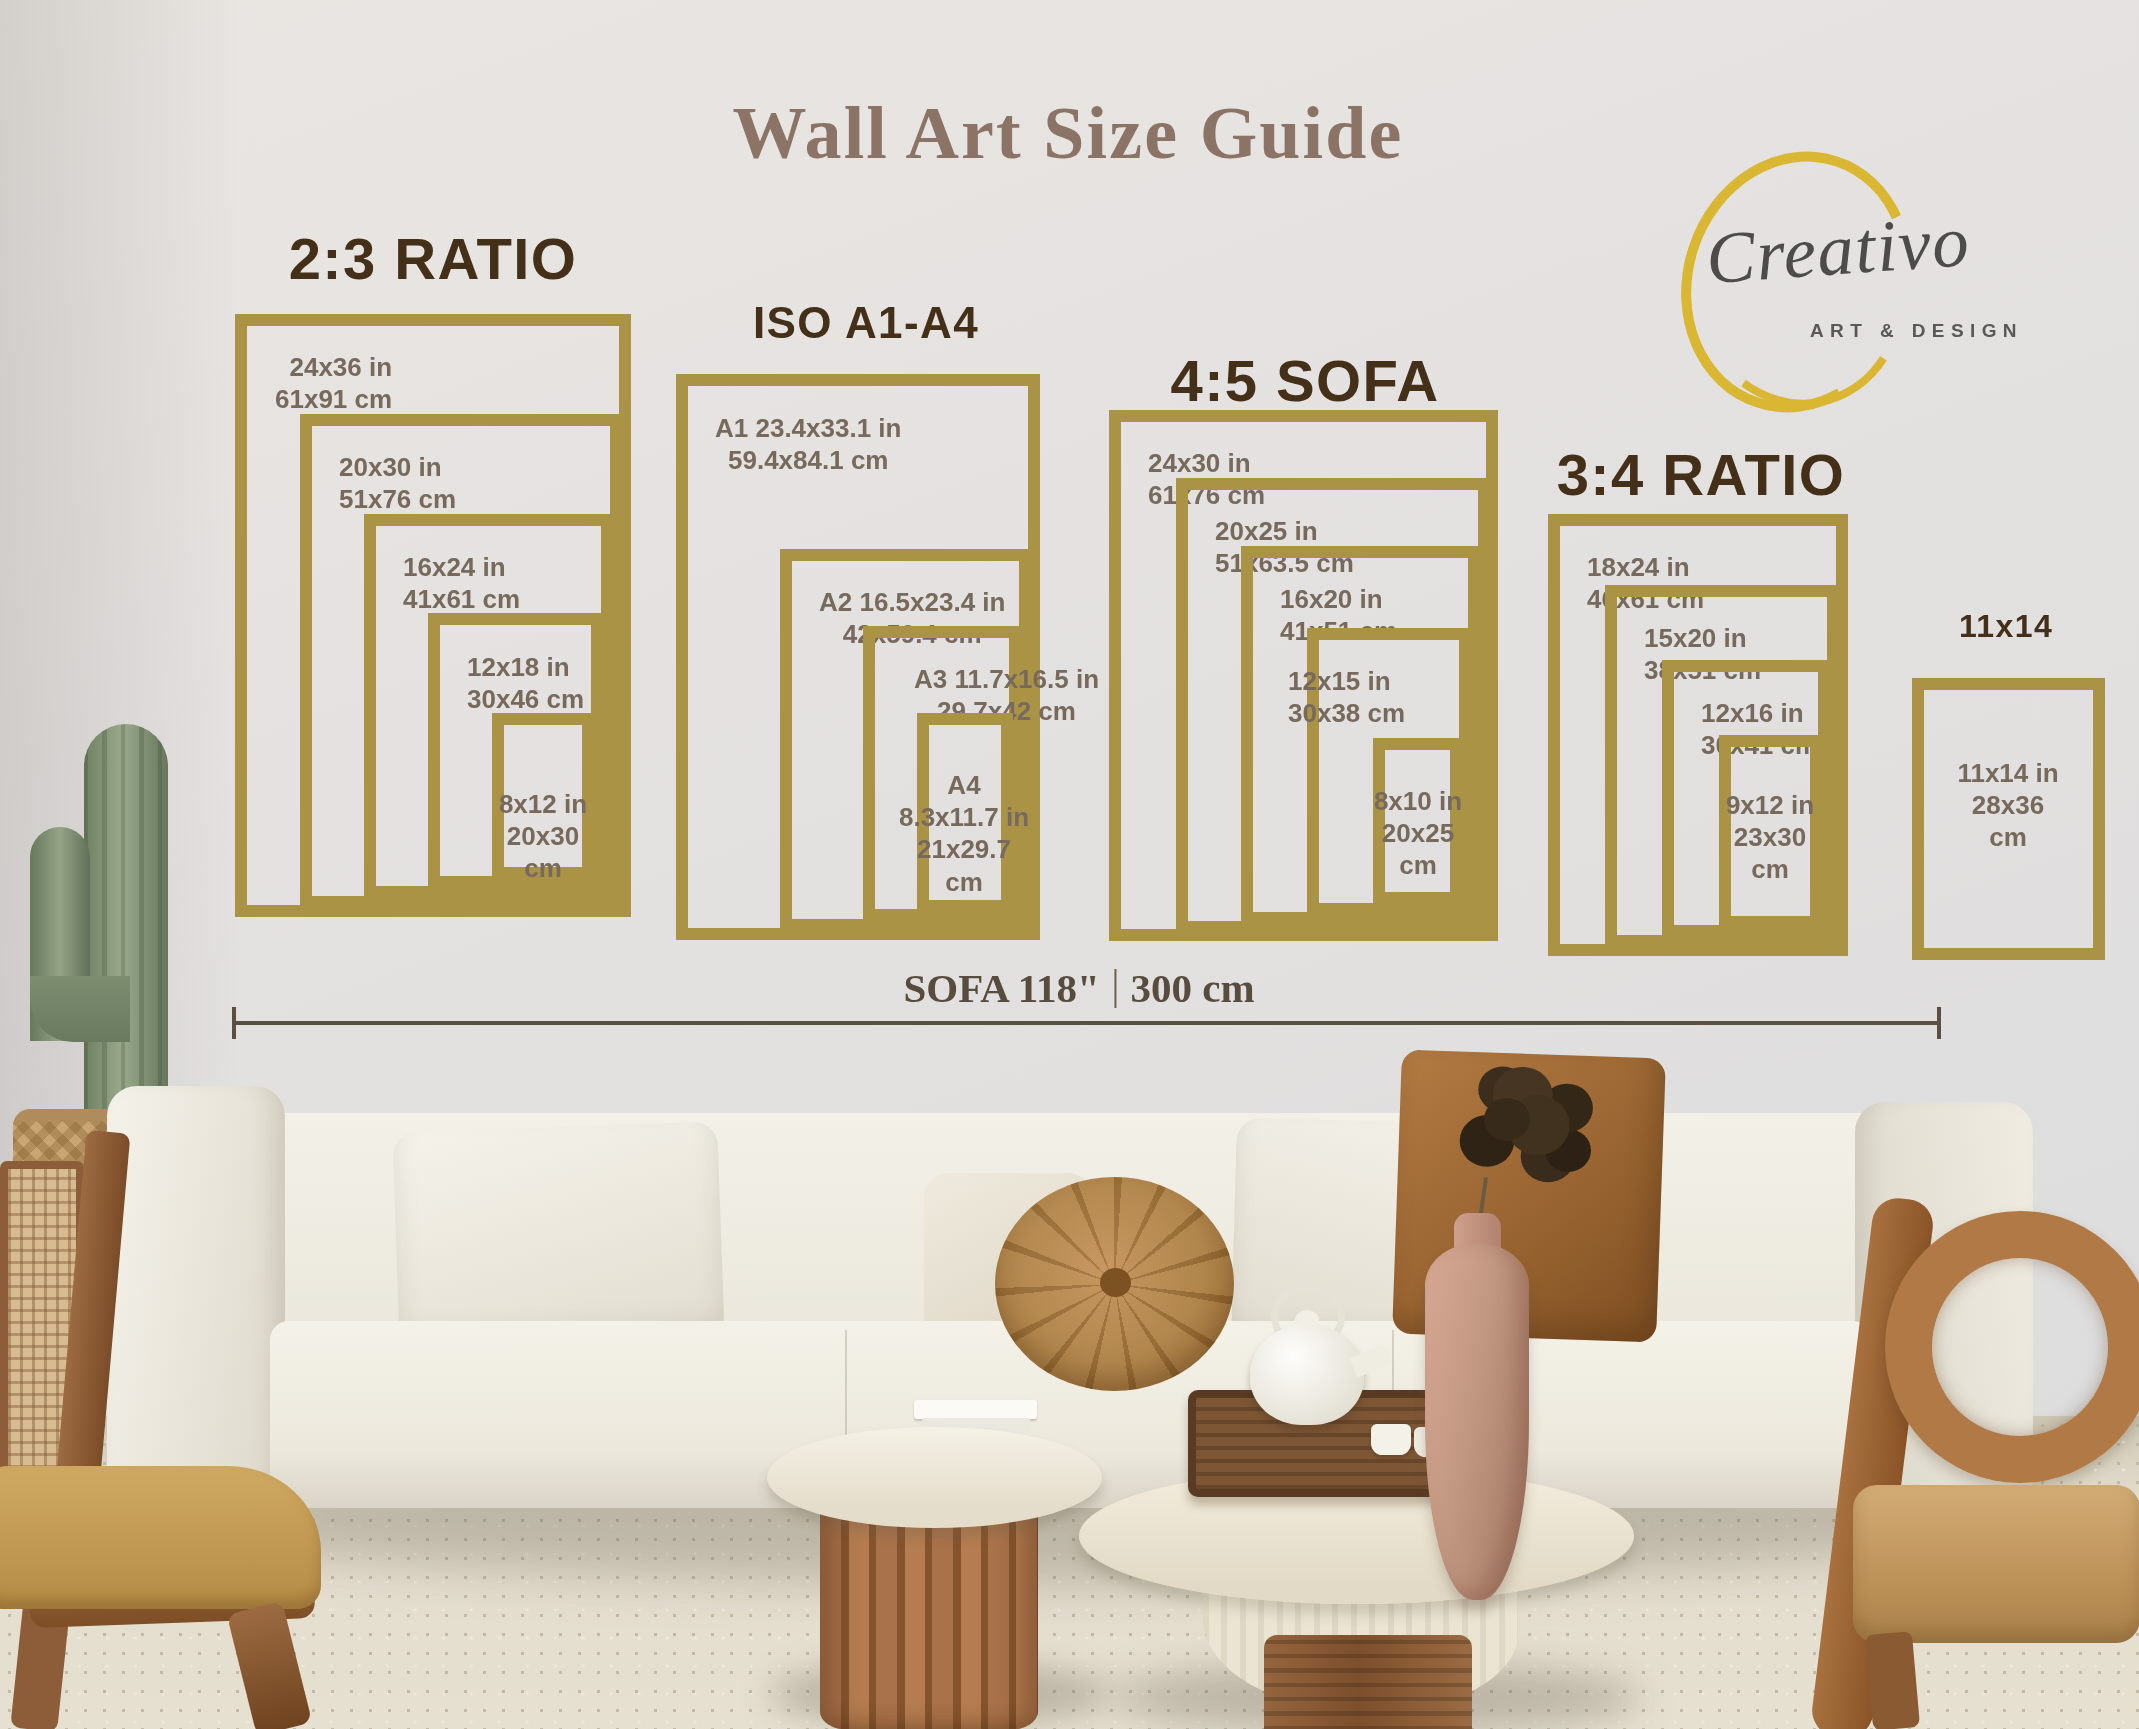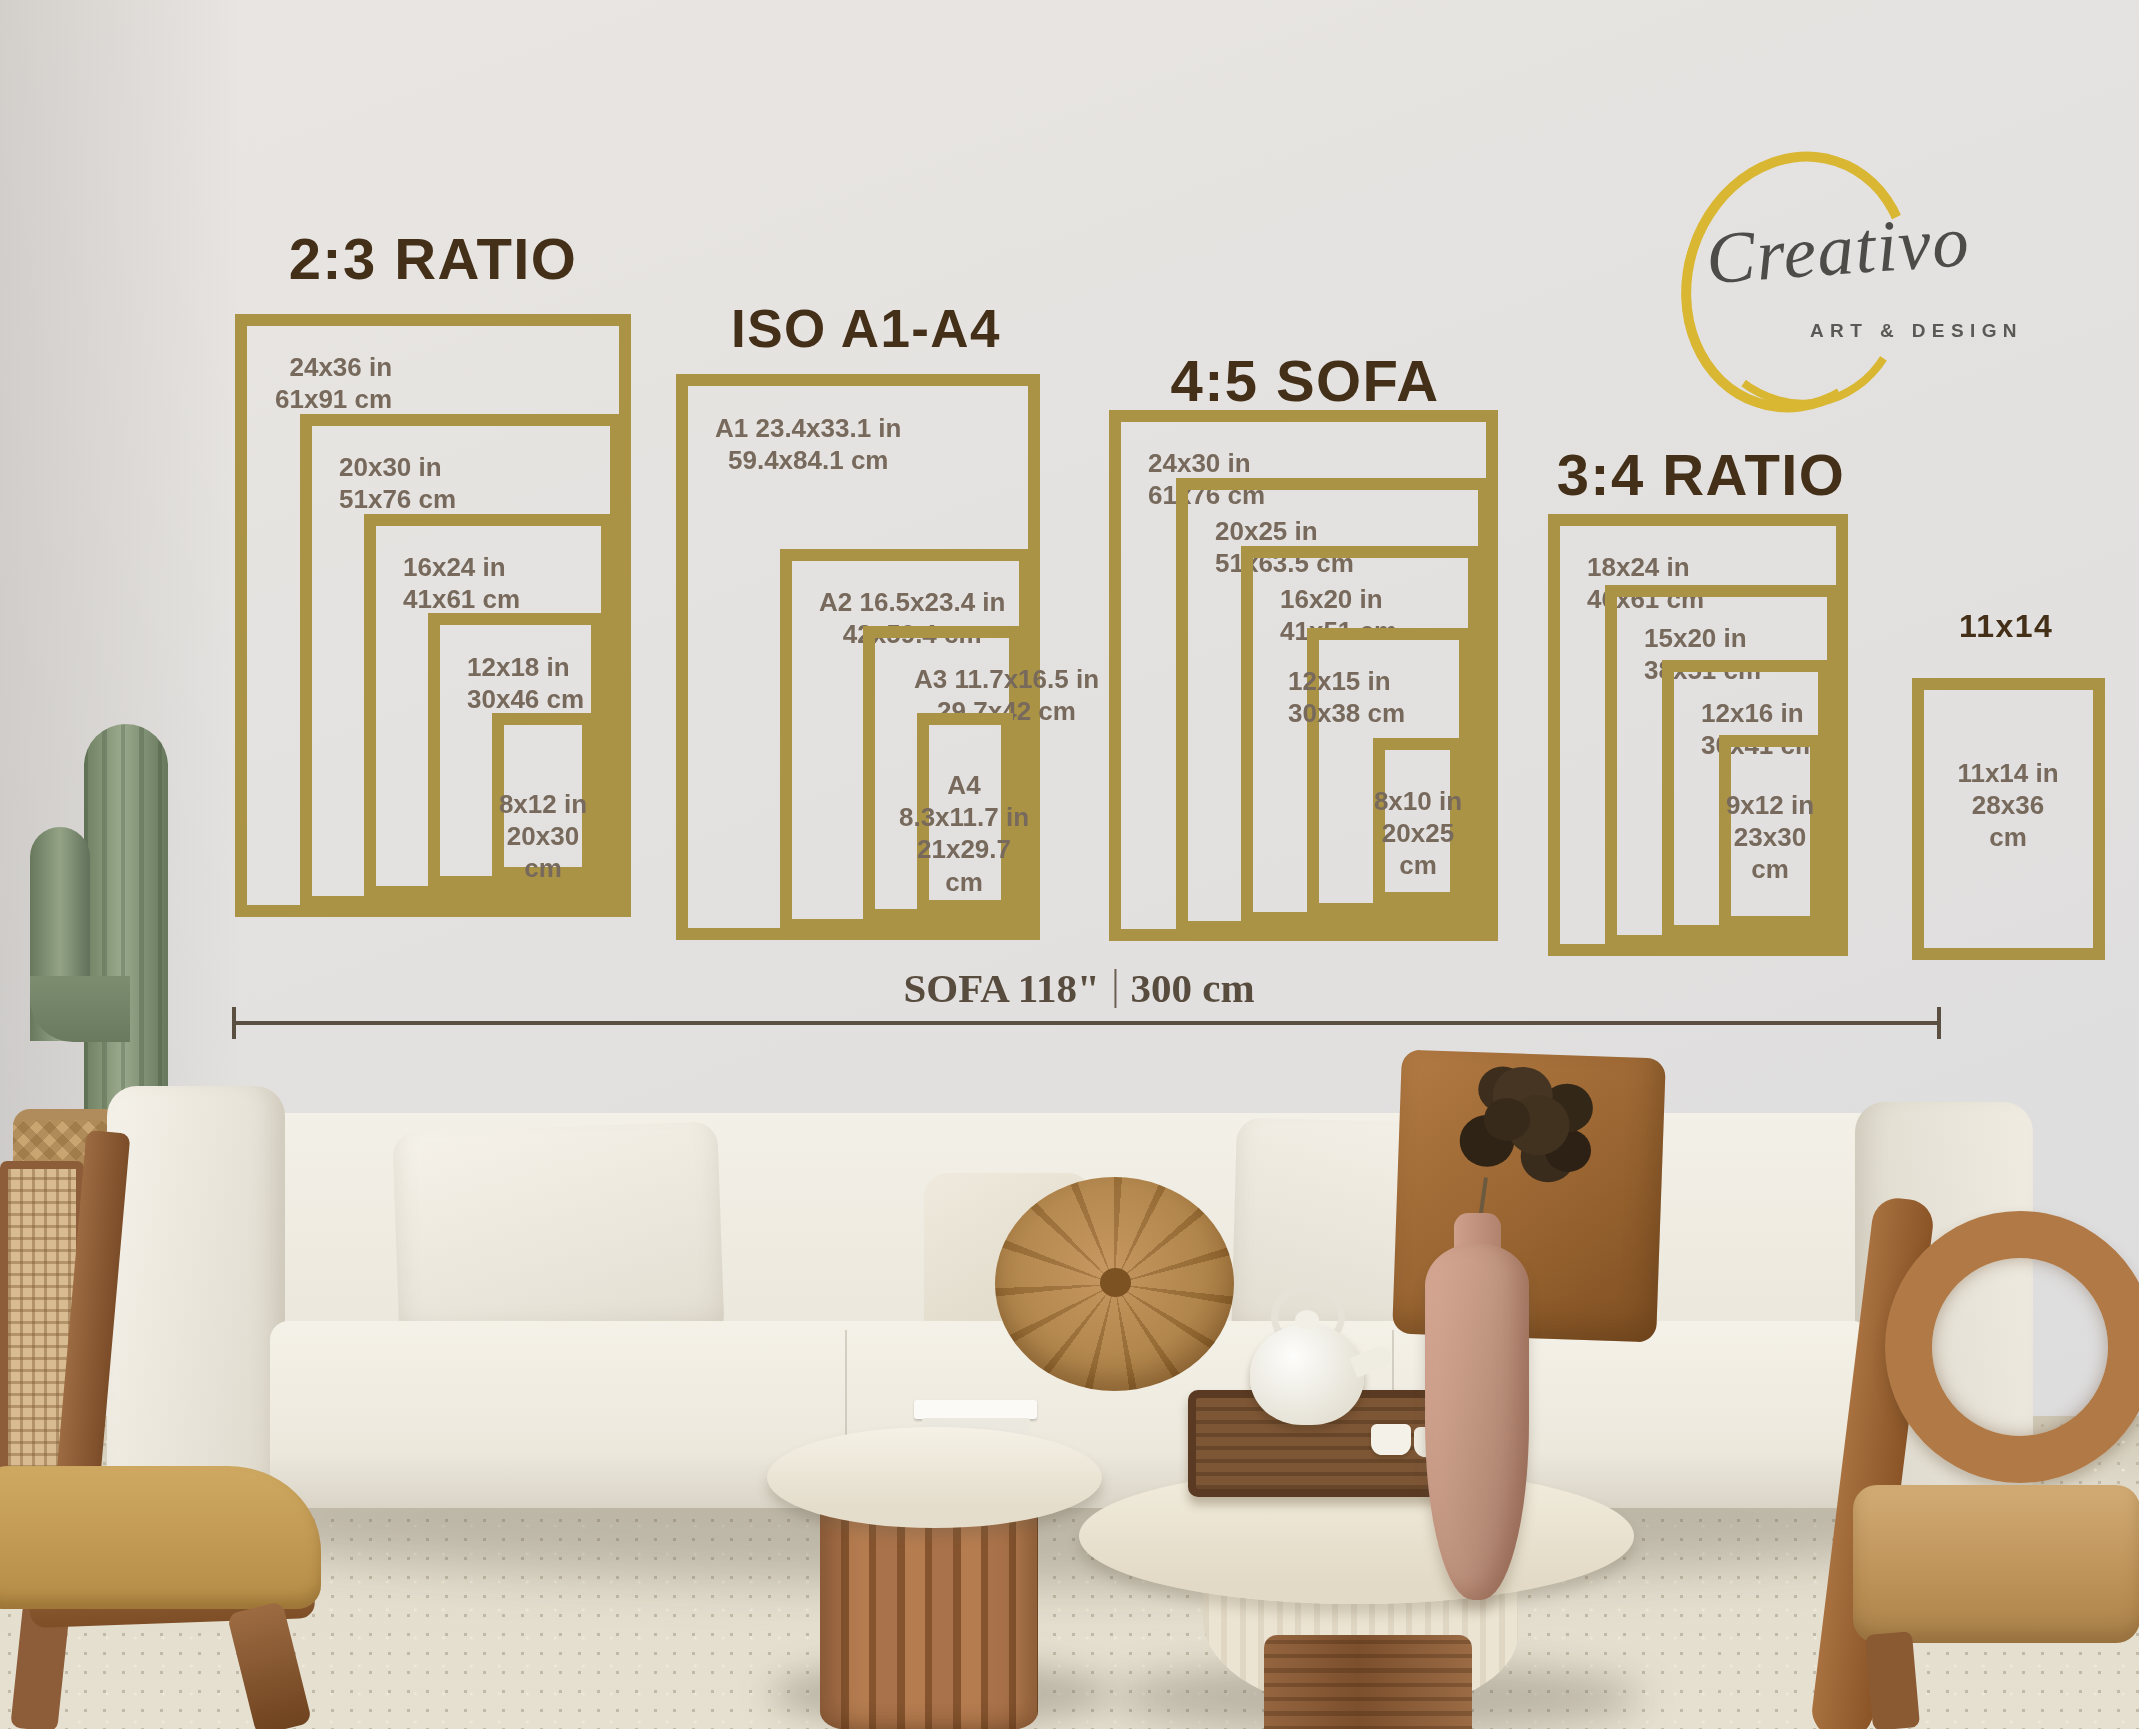--- a/index.html
+++ b/index.html
@@ -175,20 +175,21 @@
 <div id="stage">
 
   <div class="abs wall-shade"></div>
   <div class="abs rug"></div>
 
   <div class="abs cactus-trunk"></div>
   <div class="abs cactus-arm"></div>
   <div class="abs cactus-elbow"></div>
   <div class="abs basket"></div>
 
+  <div class="page-title">Wall Art Size Guide</div>
 
   <div class="logo-ring"></div>
   <div class="logo-ring2"></div>
   <div class="logo-brand">Creativo</div>
   <div class="logo-tagline">ART &amp; DESIGN</div>
 
   <div id="groups-root">
       <div class="group-heading" style="left: 433px; top: 225px; font-size: 58px;">2:3 RATIO</div>
       <div class="size-frame" style="left: 235px; top: 314px; width: 396px; height: 603px;"></div>
       <div class="frame-label" style="left: 275px; top: 351px; text-align: right;">
@@ -209,21 +210,21 @@
       <div class="frame-label" style="left: 467px; top: 651px;">
         <div>12x18 in</div>
         <div>30x46 cm</div>
       </div>
       <div class="size-frame" style="left: 492px; top: 713px; width: 102px; height: 166px;"></div>
       <div class="frame-label center" style="left: 543px; top: 760px; margin-top: 28px;">
         <div>8x12 in</div>
         <div>20x30</div>
         <div>cm</div>
       </div>
-      <div class="group-heading" style="left: 866px; top: 298px; font-size: 53px;">ISO A1-A4</div>
+      <div class="group-heading" style="left: 866px; top: 298px; font-size: 44px;">ISO A1-A4</div>
       <div class="size-frame" style="left: 676px; top: 374px; width: 364px; height: 566px;"></div>
       <div class="frame-label isoalign" style="left: 715px; top: 412px;">
         <div>A1 23.4x33.1 in</div>
         <div>59.4x84.1 cm</div>
       </div>
       <div class="size-frame" style="left: 780px; top: 549px; width: 251px; height: 382px;"></div>
       <div class="frame-label isoalign" style="left: 819px; top: 586px;">
         <div>A2 16.5x23.4 in</div>
         <div>42x59.4 cm</div>
       </div>

